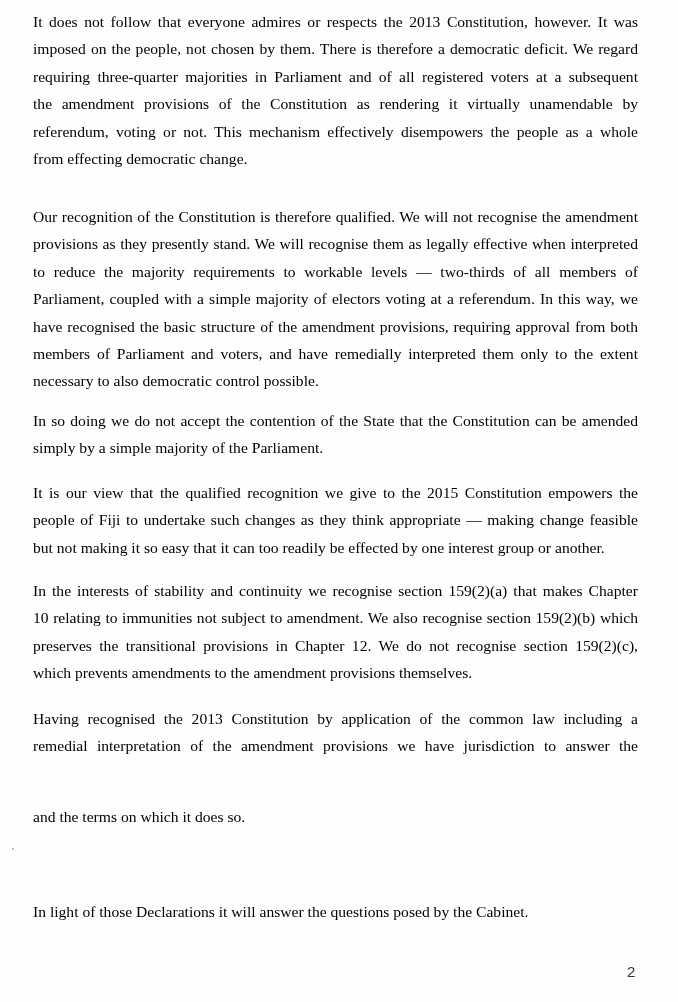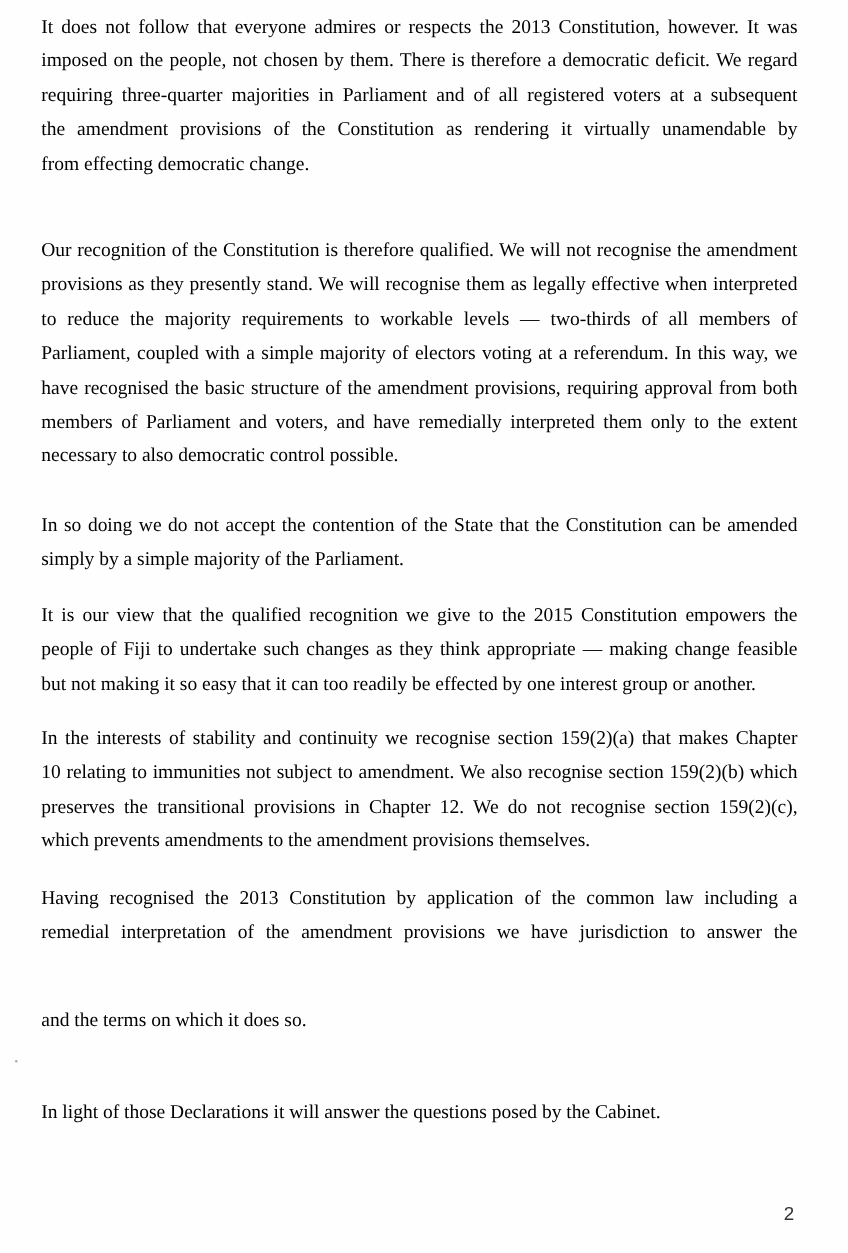--- a/index.html
+++ b/index.html
@@ -29,24 +29,25 @@
 </head>
 <body>
 
 <div class="page">
 
   <div class="para" style="top:8px;">
     <span class="line">It does not follow that everyone admires or respects the 2013 Constitution, however.  It was</span>
     <span class="line">imposed on the people, not chosen by them. There is therefore a democratic deficit. We regard</span>
     <span class="line">requiring three-quarter majorities in Parliament and of all registered voters at a subsequent</span>
     <span class="line">the amendment provisions of the Constitution as rendering it virtually unamendable by</span>
+    <span class="line">referendum, voting or not. This mechanism effectively disempowers the people as a whole</span>
     <span class="line last">from effecting democratic change.</span>
   </div>
 
-  <div class="para" style="top:187px;">
+  <div class="para" style="top:203px;">
     <span class="line">Our recognition of the Constitution is therefore qualified. We will not recognise the amendment</span>
     <span class="line">provisions as they presently stand. We will recognise them as legally effective when interpreted</span>
     <span class="line">to reduce the majority requirements to workable levels — two-thirds of all members of</span>
     <span class="line">Parliament, coupled with a simple majority of electors voting at a referendum.  In this way, we</span>
     <span class="line">have recognised the basic structure of the amendment provisions, requiring approval from both</span>
     <span class="line">members of Parliament and voters, and have remedially interpreted them only to the extent</span>
     <span class="line last">necessary to also democratic control possible.</span>
   </div>
 
   <div class="para" style="top:407px;">
@@ -69,20 +70,20 @@
 
   <div class="para" style="top:705px;">
     <span class="line">Having recognised the 2013 Constitution by application of the common law including a</span>
     <span class="line">remedial interpretation of the amendment provisions we have jurisdiction to answer the</span>
   </div>
 
   <div class="para" style="top:803px;">
     <span class="line last">and the terms on which it does so.</span>
   </div>
 
-  <div class="para" style="top:876px;">
+  <div class="para" style="top:898px;">
     <span class="line last">In light of those Declarations it will answer the questions posed by the Cabinet.</span>
   </div>
 
   <div class="speck" style="left:12px; top:848px;"></div>
 
   <div class="pagenum">2</div>
 </div>
 
 </body></html>

